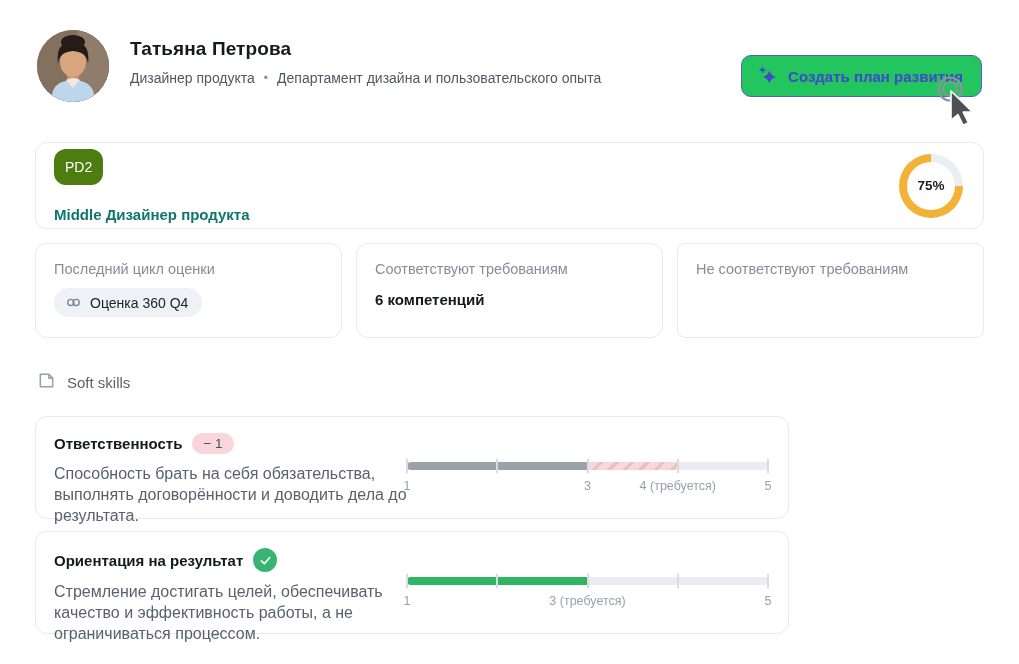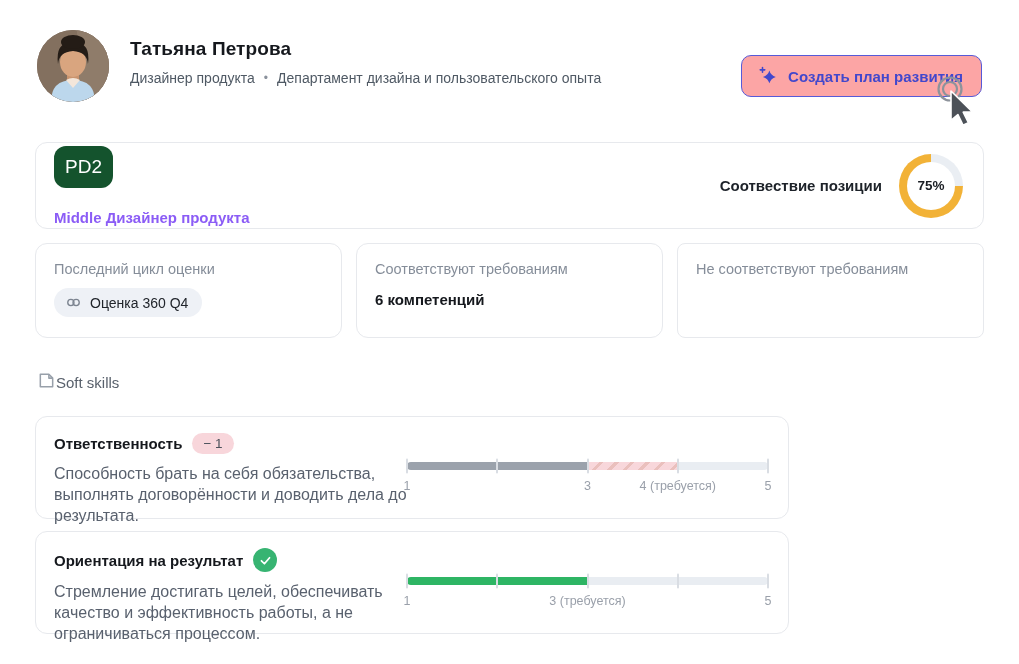--- a/index.html
+++ b/index.html
@@ -14,50 +14,50 @@
   .header { position:absolute; left:37px; top:30px; display:flex; }
   .avatar { width:72px; height:72px; border-radius:50%; overflow:hidden; flex:0 0 72px; background:#7d6a5c; }
   .header-text { margin-left:21px; padding-top:8px; }
   .person-name { font-size:19px; font-weight:700; color:#15181d; letter-spacing:.1px; }
   .person-sub { margin-top:10px; font-size:14px; color:#4f5964; display:flex; align-items:center; gap:9px; }
   .person-sub .dot { color:#8a919c; font-size:12px; }
 
   .create-btn {
     position:absolute; right:37px; top:55px; height:42px; padding:0 18px 0 15px;
     display:flex; align-items:center; gap:9px;
-    background:#fca5a5; border:1.5px solid #575ad8; border-radius:10px;
+    background:#22c55e; border:1.5px solid #575ad8; border-radius:10px;
     color:#4247cc; font-size:15px; font-weight:600; cursor:pointer;
     font-family: "Liberation Sans", sans-serif;
   }
   .create-btn svg { display:block; }
 
   .cursor-overlay { position:absolute; left:922px; top:60px; width:72px; height:72px; z-index:5; pointer-events:none; }
 
   
   .card { position:absolute; background:#fff; border:1px solid #e7e9ed; border-radius:12px; }
 
   
   .position-card { left:35px; top:142px; width:949px; height:87px; display:flex; align-items:center; justify-content:space-between; padding:0 20px 0 18px; }
-  .grade-badge { display:inline-block; background:#14532d; color:#fff; font-size:19px; font-weight:500; padding:10px 11px; border-radius:12px; }
-  .position-title { margin-top:21px; font-size:15px; font-weight:700; color:#8b5cf6; }
+  .grade-badge { display:inline-block; background:#4d7c0f; color:#fff; font-size:14px; font-weight:500; padding:10px 11px; border-radius:12px; }
+  .position-title { margin-top:21px; font-size:15px; font-weight:700; color:#0f766e; }
   .match-wrap { display:flex; align-items:center; gap:17px; }
   .match-label { font-size:15px; font-weight:600; color:#1d2229; }
   .donut { width:64px; height:64px; border-radius:50%; display:flex; align-items:center; justify-content:center; }
   .donut-hole { width:48px; height:48px; border-radius:50%; background:#fff; display:flex; align-items:center; justify-content:center; font-size:13.5px; font-weight:700; color:#1a1e24; }
 
   
   .summary-card { top:243px; width:307px; height:95px; padding:17px 18px; }
   .summary-card.c0 { left:35px; } .summary-card.c1 { left:356px; } .summary-card.c2 { left:677px;border-radius:8px; }
   .summary-label { font-size:14.5px; color:#858d99; }
   .summary-value { margin-top:14px; font-size:15px; font-weight:700; color:#15181d; }
   .cycle-chip { margin-top:11px; display:inline-flex; align-items:center; gap:8px; background:#eef1f6; border-radius:16px; padding:6px 14px 6px 11px; font-size:14px; color:#21252b; cursor:pointer; }
   .cycle-chip svg { display:block; }
 
   
-  .section-header { position:absolute; left:37px; top:371px; display:flex; align-items:center; }
+  .section-header { position:absolute; left:37px; top:371px; display:flex; align-items:center; gap:11px; }
   .section-header .title { font-size:15px; color:#59616c; }
 
   
   .skill-card { left:35px; width:754px; height:103px; padding:16px 20px 16px 18px; display:flex; justify-content:space-between; }
   .skill-card.s0 { top:416px; } .skill-card.s1 { top:531px; }
   .skill-left { width:450px; }
   .skill-title-row { display:flex; align-items:center; gap:10px; }
   .skill-title { font-size:15px; font-weight:700; color:#15181d; }
   .delta-badge { background:#f8d6db; color:#4a505a; font-size:13.5px; font-weight:500; padding:3px 11px; border-radius:12px; }
   .check-badge { width:24px; height:24px; border-radius:50%; background:#37b472; display:flex; align-items:center; justify-content:center; }
@@ -120,21 +120,20 @@
       <polygon points="29,31 29,60.4 35.9,54.5 41,65.2 46.4,62.6 41.2,52.1 50.7,52.1" fill="#4c5158" stroke="#ffffff" stroke-width="1.6" stroke-linejoin="round"></polygon>
     </svg>
   </div>
 
   <div class="card position-card">
     <div>
       <span class="grade-badge">PD2</span>
       <div class="position-title">Middle Дизайнер продукта</div>
     </div>
     <div class="match-wrap">
-      <span class="match-label">Соотвествие позиции</span>
       <div class="donut" style="background: conic-gradient(rgb(234, 238, 243) 0deg, rgb(234, 238, 243) 90deg, rgb(242, 178, 55) 90deg, rgb(242, 178, 55) 360deg);">
         <div class="donut-hole">75%</div>
       </div>
     </div>
   </div>
 
   <div class="card summary-card c0">
     <div class="summary-label">Последний цикл оценки</div>
     <div class="cycle-chip">
       <span>

